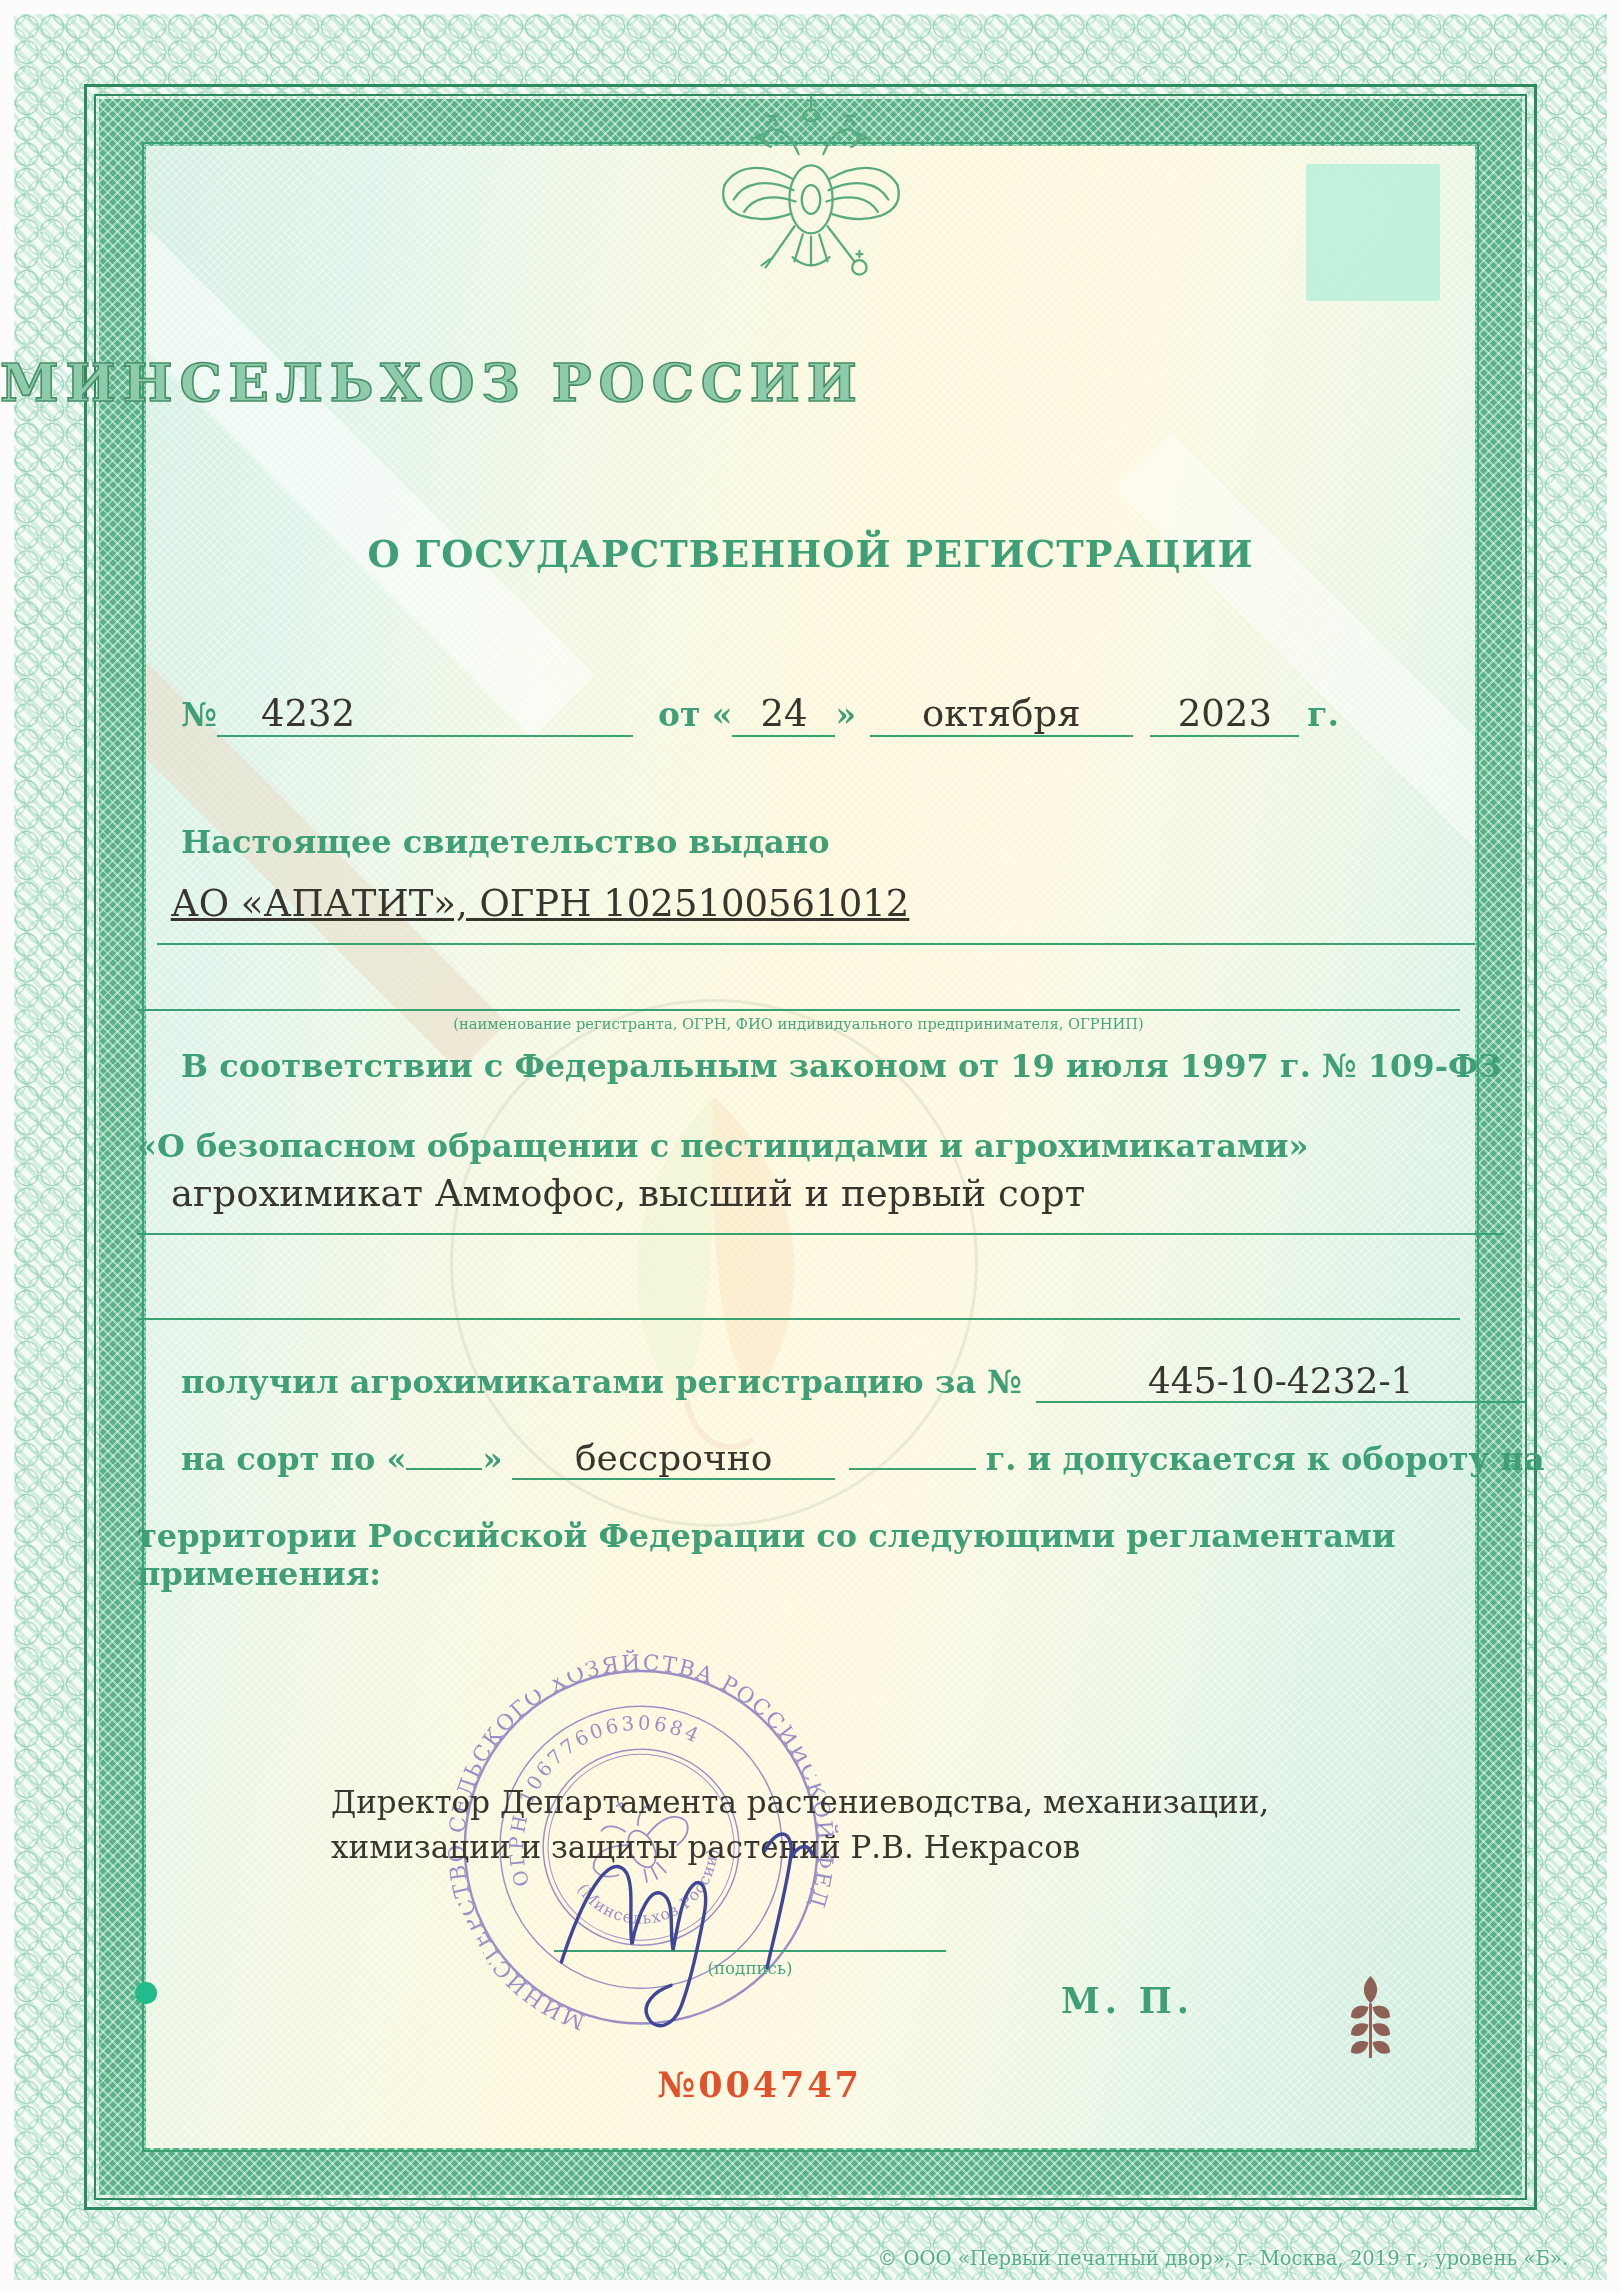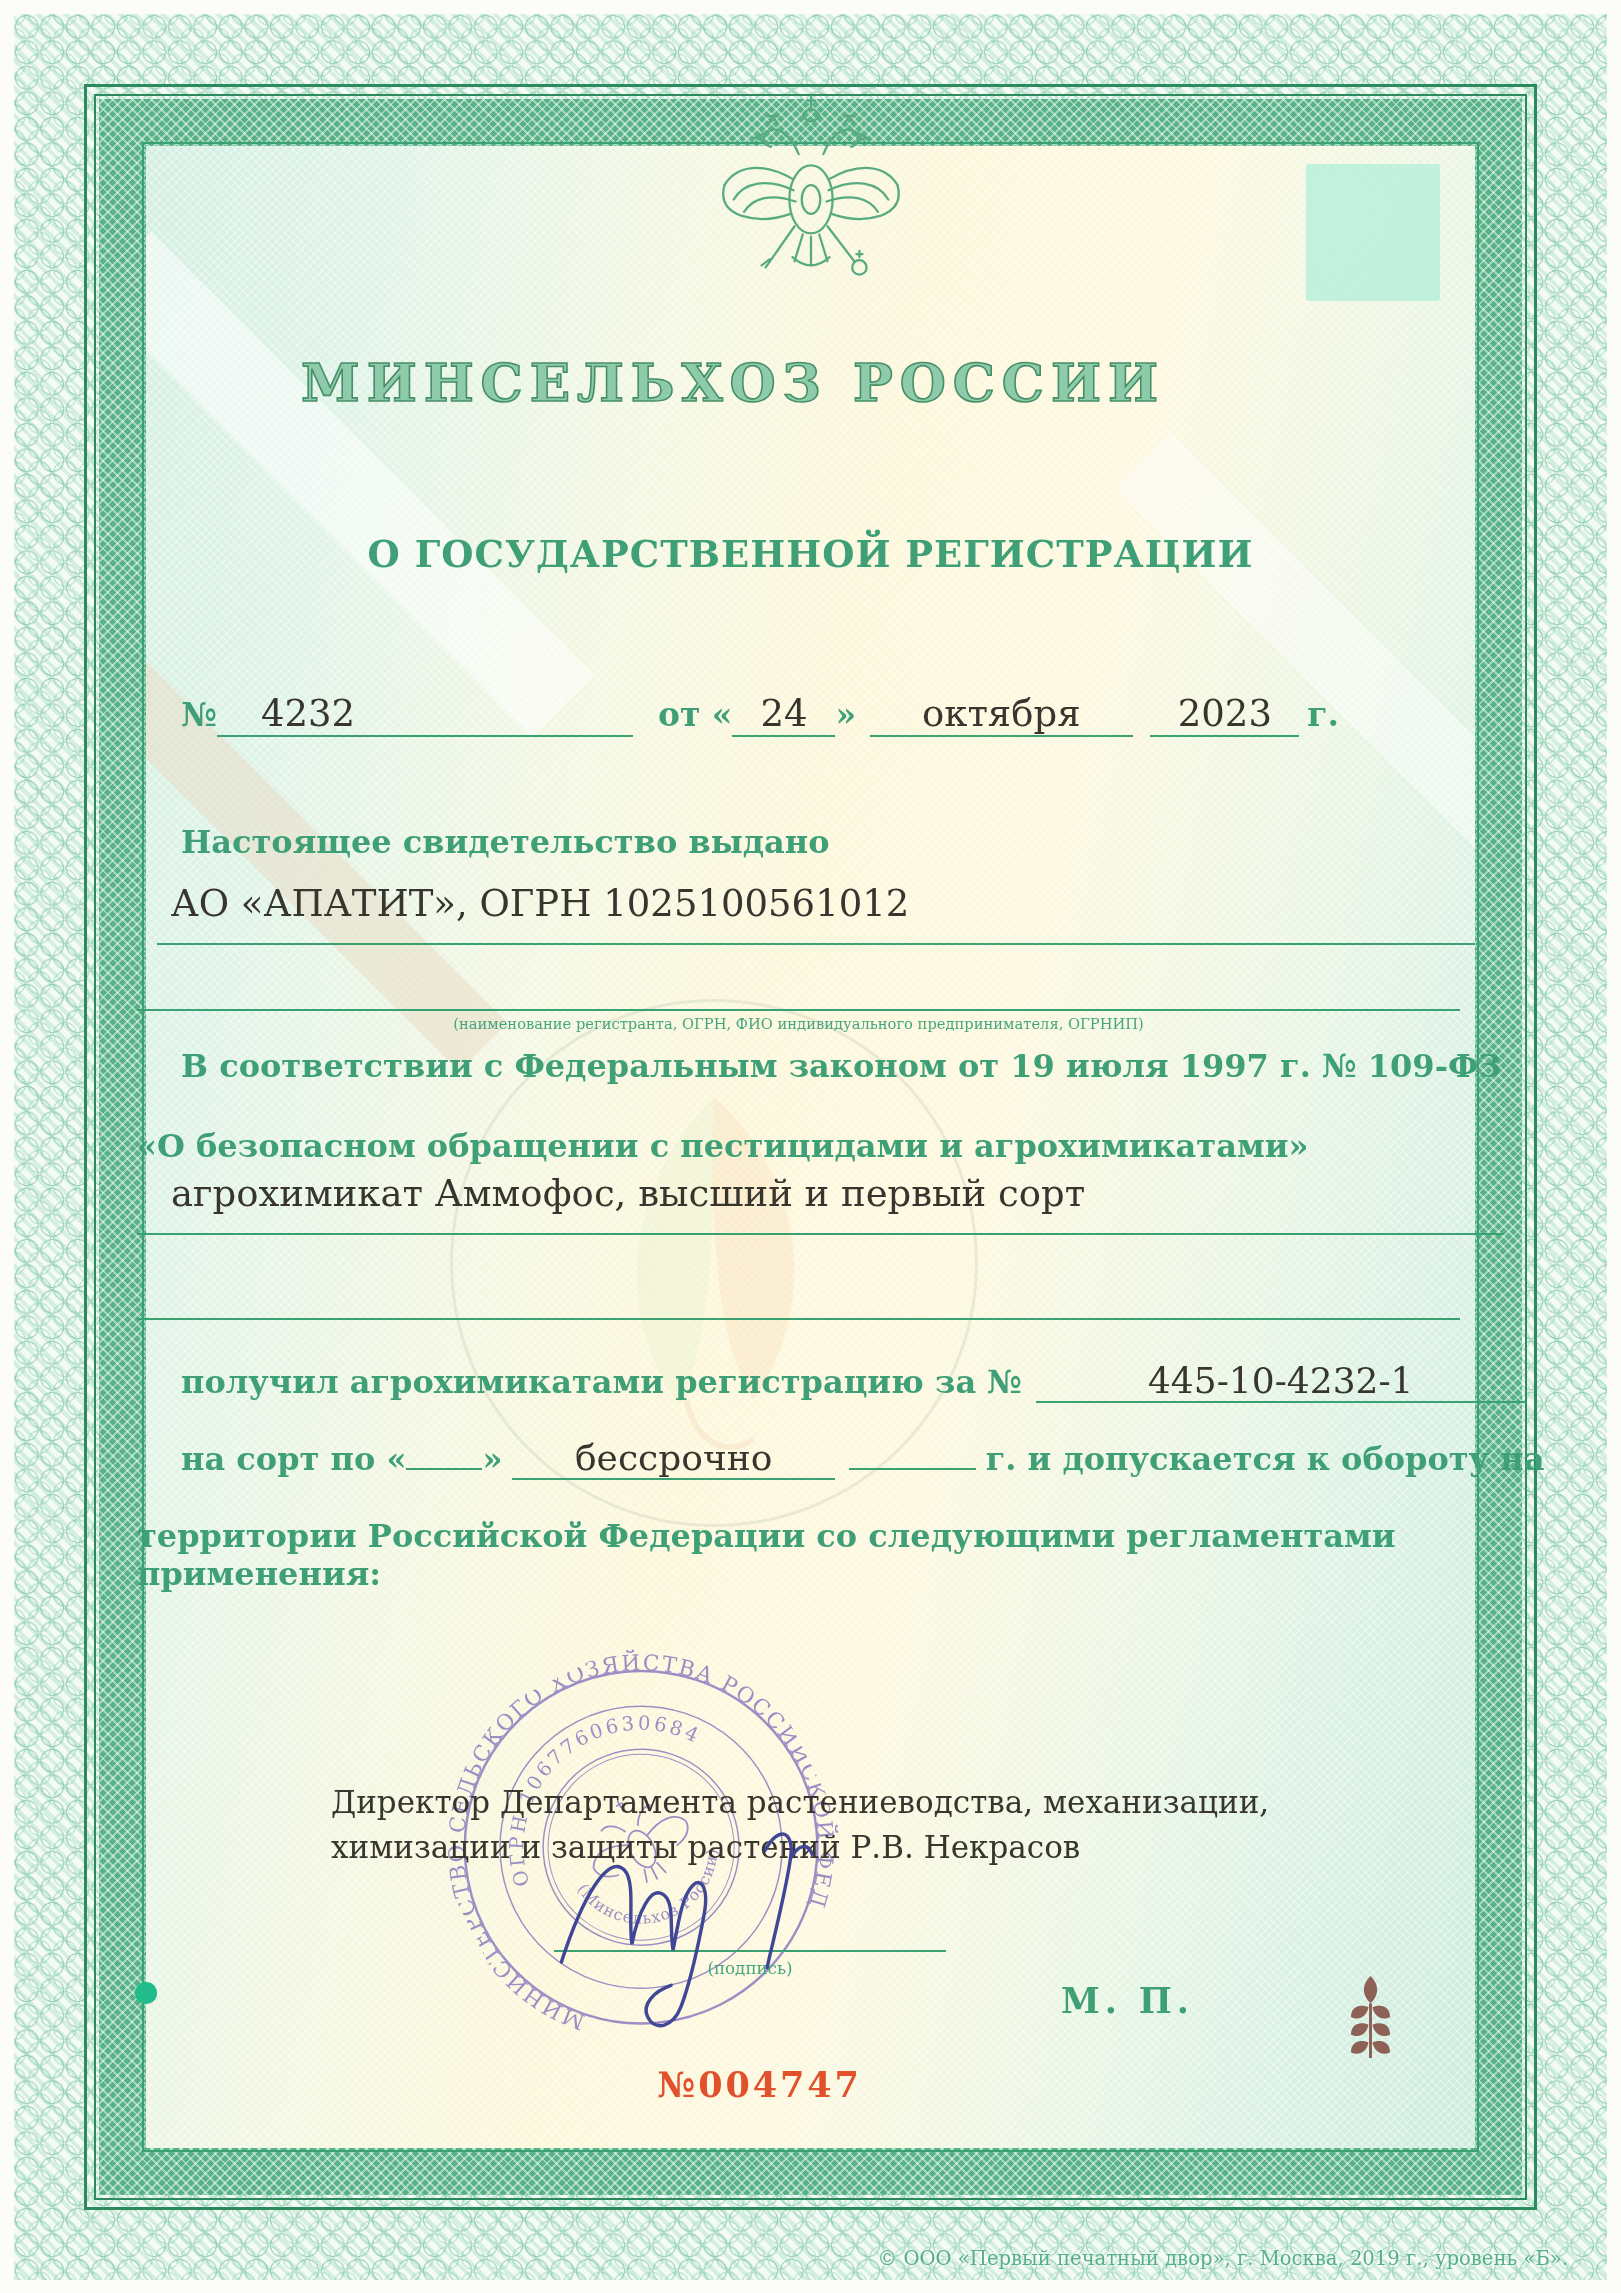--- a/index.html
+++ b/index.html
@@ -26,21 +26,21 @@
   .patch{position:absolute;left:1160px;top:17.6px;width:134px;height:137px;background:#b9f0d9;opacity:.85;border-radius:2.9px;}
   .ribbon{position:absolute;transform:rotate(45deg);}
   .r1{left:-118px;top:294px;width:627px;height:88px;background:rgba(255,255,255,.5);}
   .r2{left:-98px;top:686px;width:510px;height:69px;background:rgba(233,220,198,.55);}
   .r3{right:-137px;top:470px;width:549px;height:78px;background:rgba(255,255,255,.42);}
   .watermark{position:absolute;left:284px;top:833px;opacity:.45;}
   
   .abs{position:absolute;z-index:5;}
   .green{color:#3fa077;font-weight:bold;}
   .dark{color:#37352e;}
-  .deco{color:#8ecbaa;-webkit-text-stroke:1.6px #478f68;font-weight:bold;text-align:center;width:1466px;left:0;}
+  .deco{color:#8ecbaa;-webkit-text-stroke:1.6px #478f68;font-weight:bold;width:1466px;left:0;}
   .ministry{top:351px;font-size:53px;letter-spacing:6.9px;}
   .certtitle{top:431px;font-size:67px;letter-spacing:8.8px;}
   .sub{width:1621px;left:0;text-align:center;color:#3fa077;font-weight:bold;}
   .sub1{top:532px;font-size:37px;letter-spacing:1px;}
   .sub2{top:590px;font-size:37px;letter-spacing:1px;}
   .row{display:flex;align-items:baseline;}
   .blank{border-bottom:2px solid #3aa173;text-align:center;}
   .lbl{font-size:33px;}
   .val{font-size:37px;color:#37352e;}
   .caption{color:#45a67d;font-size:14.7px;text-align:center;}
@@ -110,21 +110,21 @@
     <span class="blank val" style="width:372px;text-align:left;padding-left:44px;">4232</span>
     <span class="green lbl" style="margin-left:25px;">от «</span>
     <span class="blank val" style="width:103px;">24</span>
     <span class="green lbl">»</span>
     <span class="blank val" style="width:263px;margin-left:13.7px;">октября</span>
     <span class="blank val" style="width:149px;margin-left:17.6px;">2023</span>
     <span class="green lbl" style="margin-left:7.8px;">г.</span>
   </div>
 
   <div class="abs green body-green" style="left:181px;top:823px;">Настоящее свидетельство выдано</div>
-  <div class="abs rule val" style="left:157px;top:882px;width:1304px;height:61px;padding-left:13.7px;">АО «АПАТИТ», ОГРН 1025100561012</div>
+  <div class="abs rule val" style="left:157px;top:882px;width:1304px;height:61px;padding-left:13.7px;text-decoration:underline;">АО «АПАТИТ», ОГРН 1025100561012</div>
   <div class="abs rule" style="left:137px;top:982px;width:1323px;height:27.4px;"></div>
   <div class="abs caption" style="left:137px;top:1015px;width:1323px;">(наименование регистранта, ОГРН, ФИО индивидуального предпринимателя, ОГРНИП)</div>
 
   <div class="abs green body-green" style="left:181px;top:1047px;">В соответствии с Федеральным законом от 19 июля 1997 г. № 109-ФЗ</div>
   <div class="abs green body-green" style="left:137px;top:1127px;">«О безопасном обращении с пестицидами и агрохимикатами»</div>
 
   <div class="abs rule val" style="left:137px;top:1172px;width:1333px;height:61px;padding-left:34px;">агрохимикат Аммофос, высший и первый сорт</div>
   <div class="abs rule" style="left:137px;top:1289px;width:1323px;height:29px;"></div>
 
   <div class="abs row" style="left:181px;top:1360px;">

